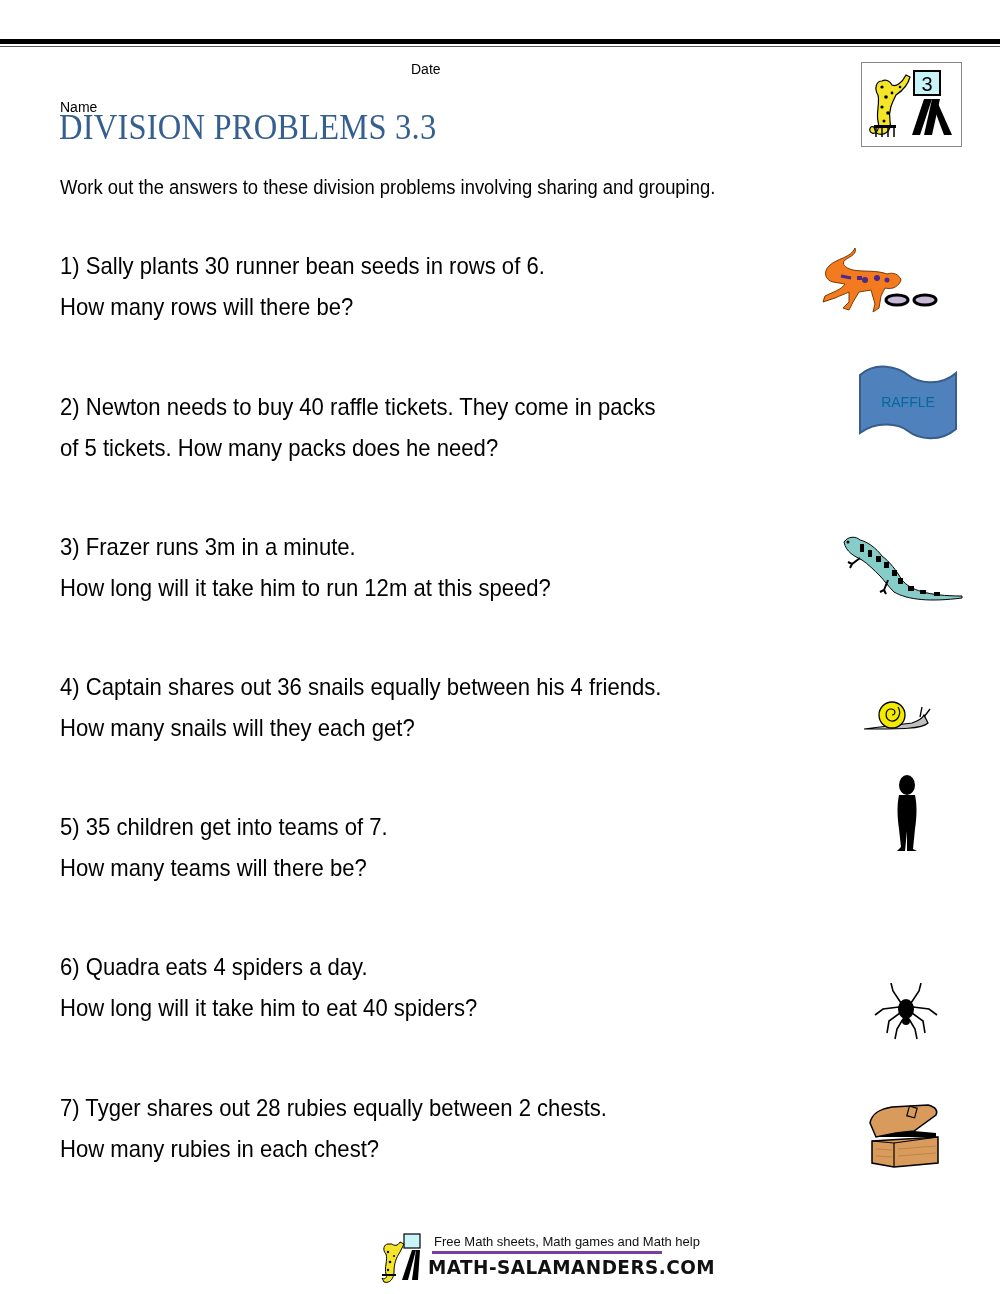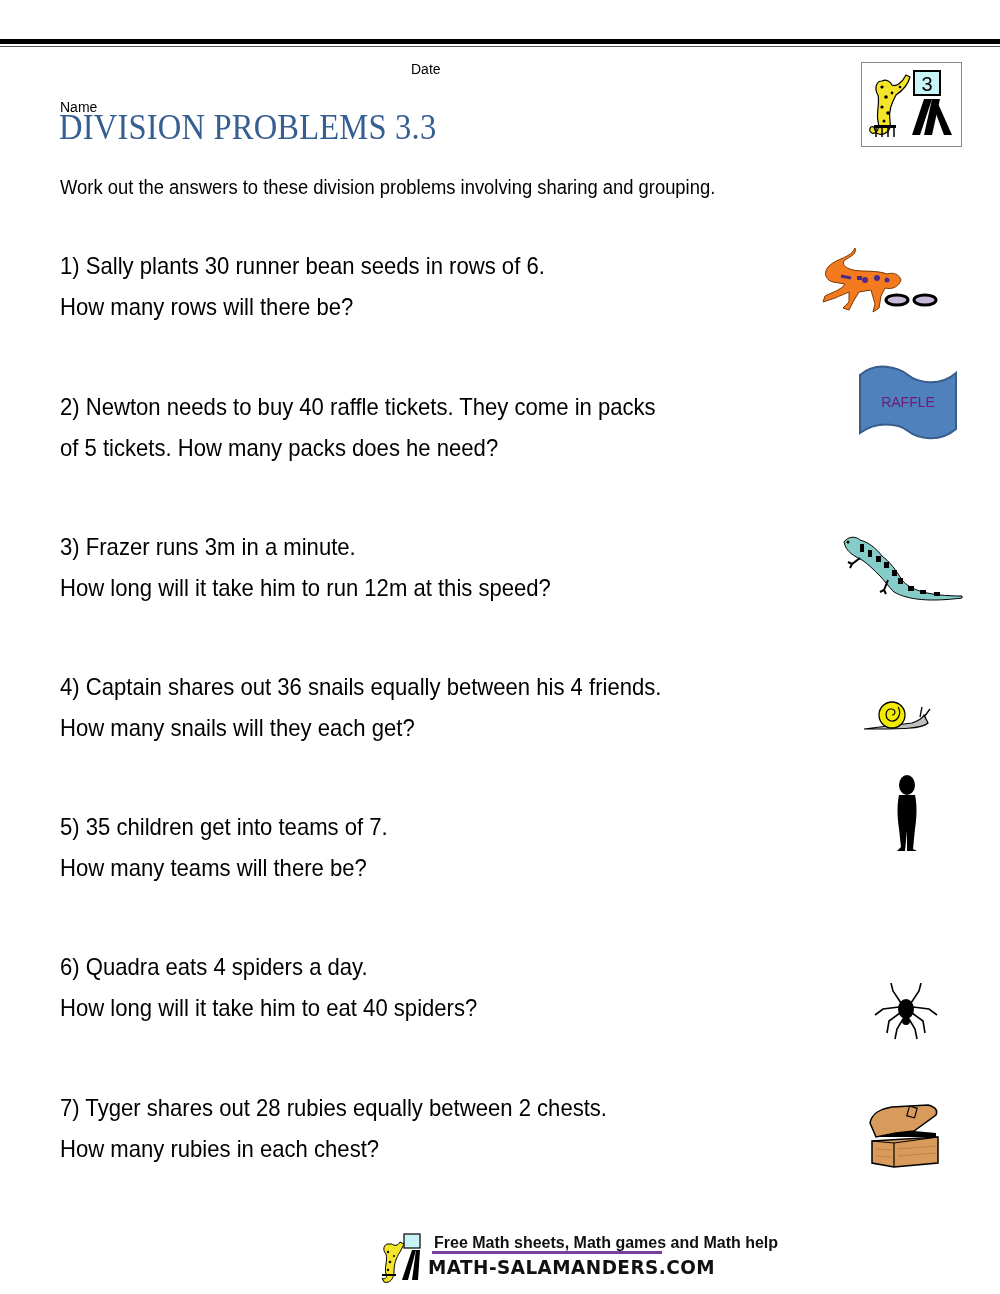--- a/index.html
+++ b/index.html
@@ -13,21 +13,21 @@
              font-size: 35px; color: #365f91; letter-spacing: 0.2px; transform: scaleX(0.93); transform-origin: left top; white-space: nowrap; }
     .logo-box { position: absolute; left: 861px; top: 62px; width: 101px; height: 85px;
                 border: 1px solid #888; box-sizing: border-box; background: #fff; }
     .intro { position: absolute; left: 60px; top: 176px; font-size: 20px; white-space: nowrap;
              transform: scaleX(0.92); transform-origin: left top; }
     .problem { position: absolute; left: 60px; font-size: 24px; line-height: 41px; white-space: nowrap;
                transform: scaleX(0.92); transform-origin: left top; }
     .problem div { height: 41px; }
     .pic { position: absolute; }
     .footer { position: absolute; left: 378px; top: 1232px; width: 292px; height: 52px; }
-    .footer-tag { position: absolute; left: 56px; top: 2px; font-size: 16px; font-weight: bold; color: #111; white-space: nowrap; }
+    .footer-tag { position: absolute; left: 56px; top: 2px; font-size: 13px; font-weight: normal; color: #111; white-space: nowrap; }
     .footer-line { position: absolute; left: 54px; top: 19px; width: 230px; height: 3px; background: #7b3fa0; }
     .footer-url { position: absolute; left: 50px; top: 23px; font-size: 20px; letter-spacing: 0.5px; color: #111;
                   font-family: "DejaVu Sans", sans-serif; font-weight: bold; white-space: nowrap; transform: scaleX(0.92); transform-origin: left top; }
   </style>
 </head>
 <body>
 
 <div class="rule-thick"></div>
 <div class="rule-thin"></div>
 
@@ -104,21 +104,21 @@
     <path d="M26 32 L36 34" stroke="#4b2a8a" stroke-width="3"></path>
     <ellipse cx="82" cy="56" rx="11" ry="5" fill="#c9b9d9" stroke="#000" stroke-width="3"></ellipse>
     <ellipse cx="110" cy="56" rx="11" ry="5" fill="#c9b9d9" stroke="#000" stroke-width="3"></ellipse>
   </svg>
 </div>
 
 <div class="pic" style="left:858px; top:365px;">
   <svg width="100" height="80" viewBox="0 0 100 80">
     <path d="M2 10 C18 -4 40 2 50 10 C60 18 82 22 98 8 L98 64 C82 78 60 74 50 66 C40 58 18 56 2 68 Z" fill="#4f81bd" stroke="#385d8a" stroke-width="2"></path>
   </svg>
-  <span style="position:absolute; left:0; top:29px; width:100px; text-align:center; color:#701a75; font-size:14px; font-family:'Liberation Sans', sans-serif;">RAFFLE</span>
+  <span style="position:absolute; left:0; top:29px; width:100px; text-align:center; color:#0369a1; font-size:14px; font-family:'Liberation Sans', sans-serif;">RAFFLE</span>
 </div>
 
 <div class="pic" style="left:838px; top:530px;">
   <svg width="130" height="80" viewBox="0 0 130 80">
     <path d="M6 12 C10 6 18 6 22 10 C30 12 38 18 44 26 C52 32 58 40 64 50 C72 60 90 66 124 66 L124 68 C92 72 70 70 56 62 C50 56 46 50 42 46 C36 40 30 34 24 30 C16 26 8 22 6 12 Z" fill="#86cdc9" stroke="#000" stroke-width="1"></path>
     <g fill="#000">
       <rect x="22" y="14" width="4" height="8"></rect>
         <rect x="30" y="20" width="4" height="7"></rect>
       <rect x="38" y="26" width="5" height="6"></rect>
         <rect x="46" y="32" width="5" height="6"></rect>

